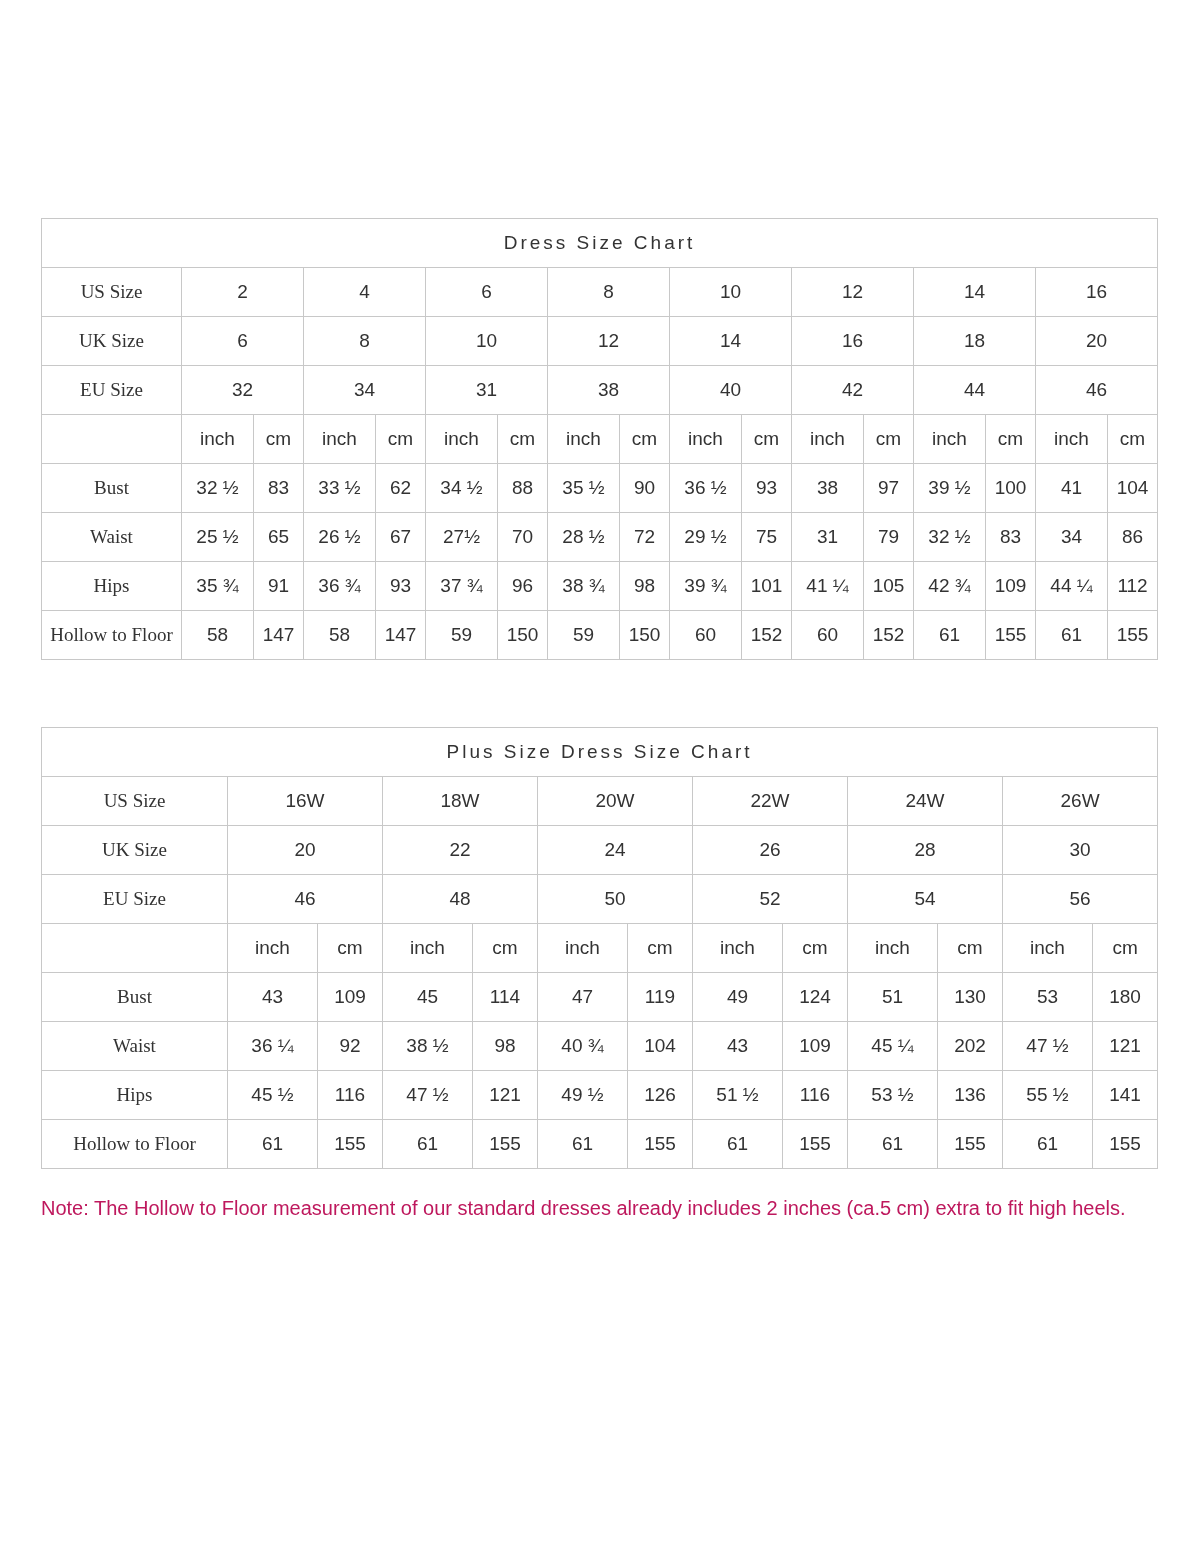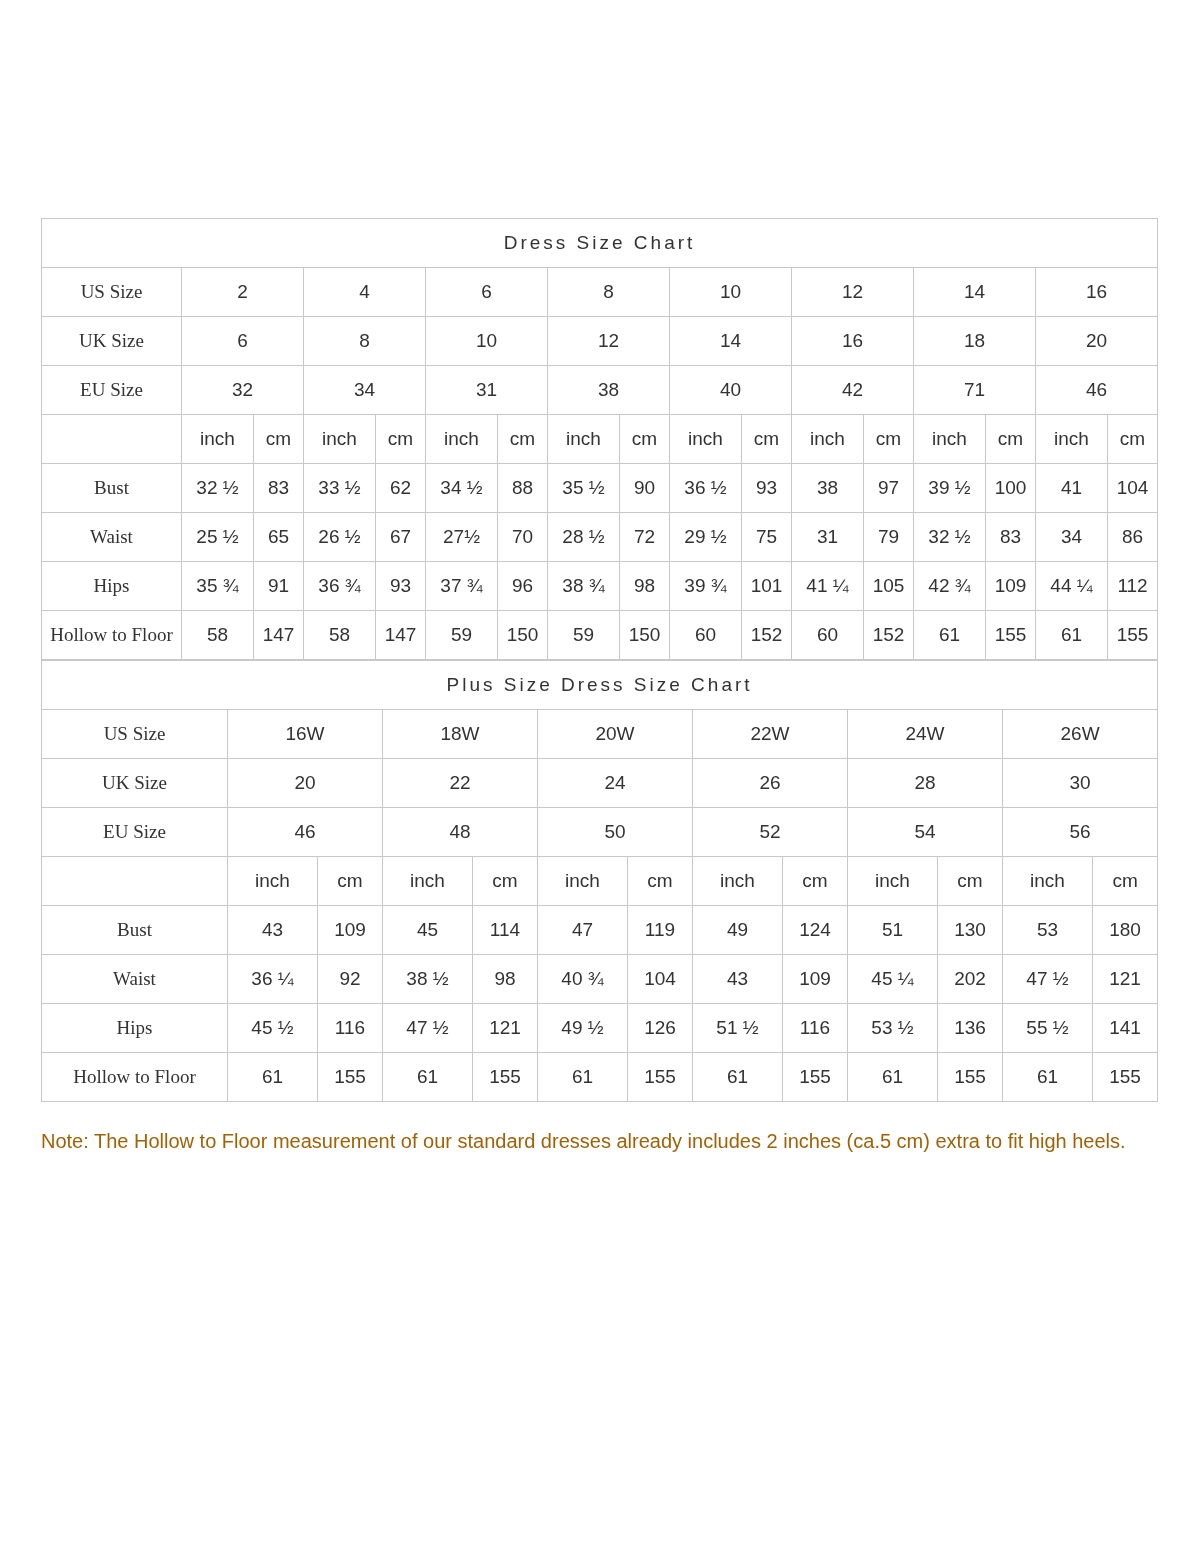--- a/index.html
+++ b/index.html
@@ -19,24 +19,24 @@
     overflow:hidden; white-space:nowrap;
     padding:0 2px;
     background:#ffffff;
   }
   td.title {
     height:66px; font-size:30px; letter-spacing:3px; color:#2b2b2b;
     background:#ececec;
   }
   td.lbl { background:#ececec;font-family:Liberation Serif, serif; }
   td.s   { background:#ececec; }
-  .plus-table-gap { }
+  .plus-table-gap { margin-top:67px; }
   .note {
     margin-top:24px; width:1118px;
-    font-size:20px; line-height:31px; color:#a16207;
+    font-size:20px; line-height:31px; color:#be185d;
   }
   .note p { margin:0 0 6px 0; }
 </style>
 </head>
 <body>
 
 <div class="wrap">
 
   <table class="size-table">
     <colgroup>
@@ -85,21 +85,21 @@
       <td colspan="2" class="s">20</td>
     </tr>
     <tr>
       <td class="lbl">EU Size</td>
       <td colspan="2">32</td>
       <td colspan="2">34</td>
       <td colspan="2">31</td>
       <td colspan="2">38</td>
       <td colspan="2">40</td>
       <td colspan="2">42</td>
-      <td colspan="2">71</td>
+      <td colspan="2">44</td>
       <td colspan="2">46</td>
     </tr>
     <tr>
       <td class="lbl"></td>
       <td>inch</td>
       <td class="s">cm</td>
       <td>inch</td>
       <td class="s">cm</td>
       <td>inch</td>
       <td class="s">cm</td>

